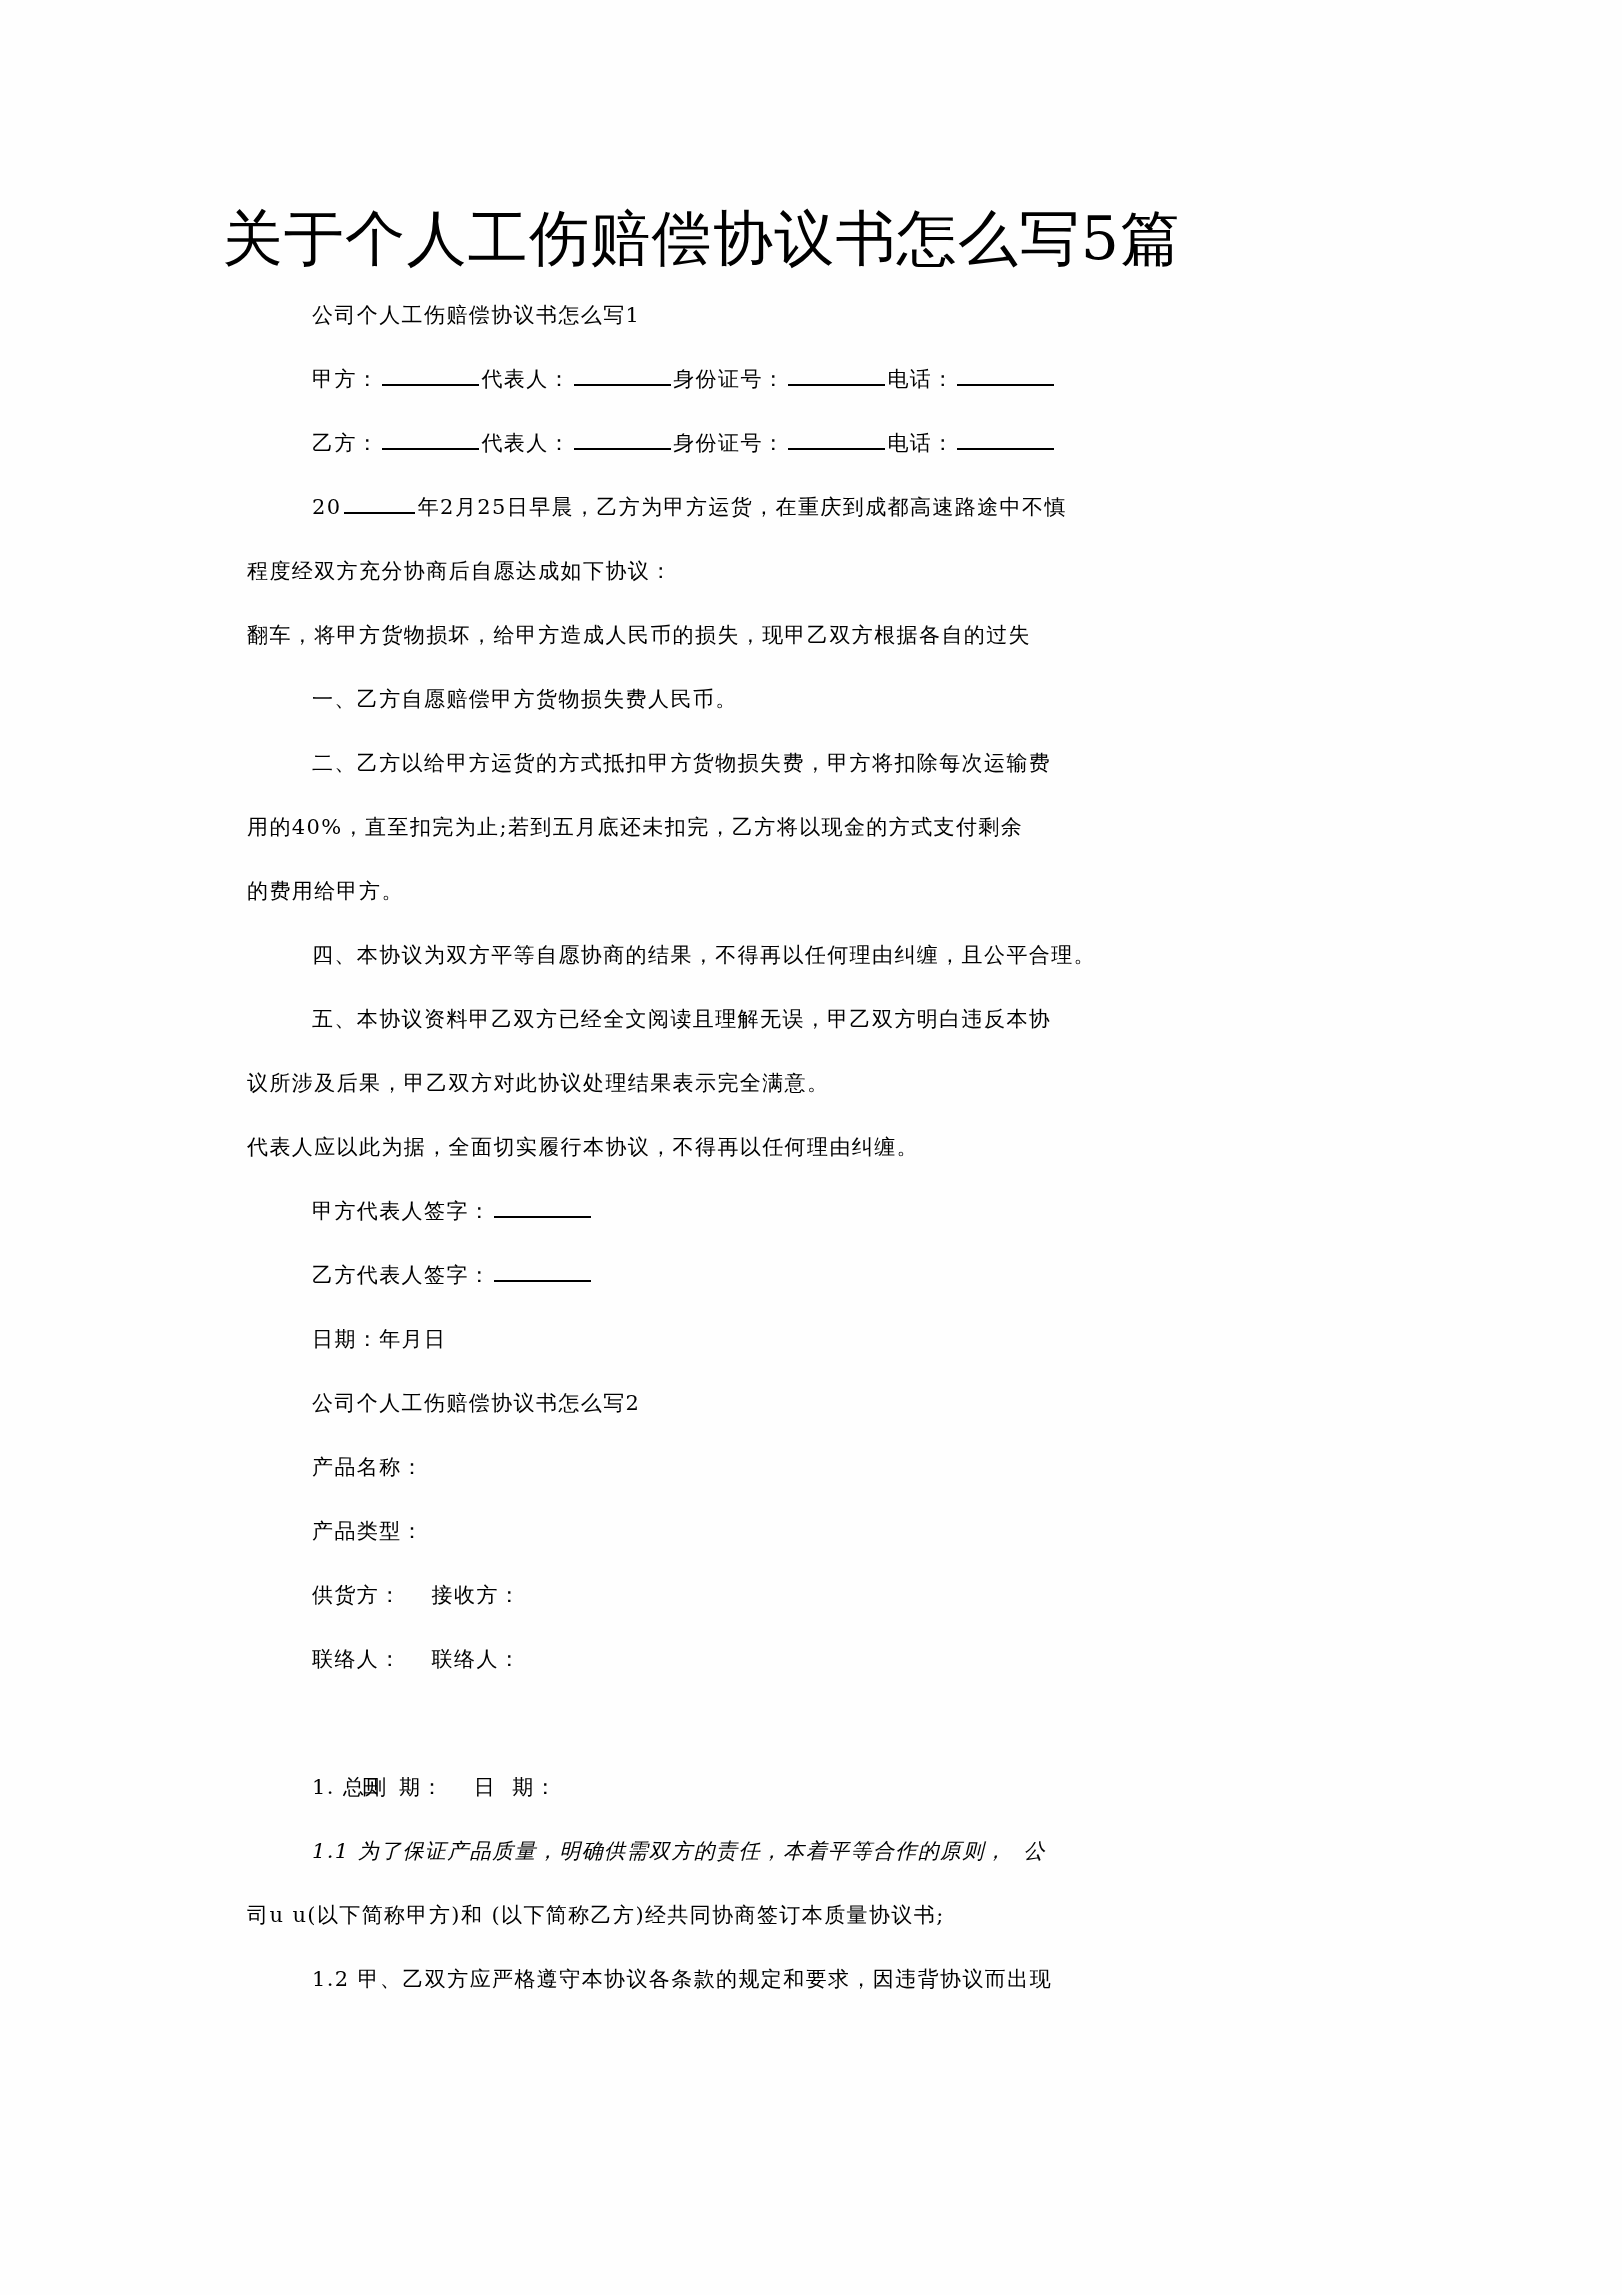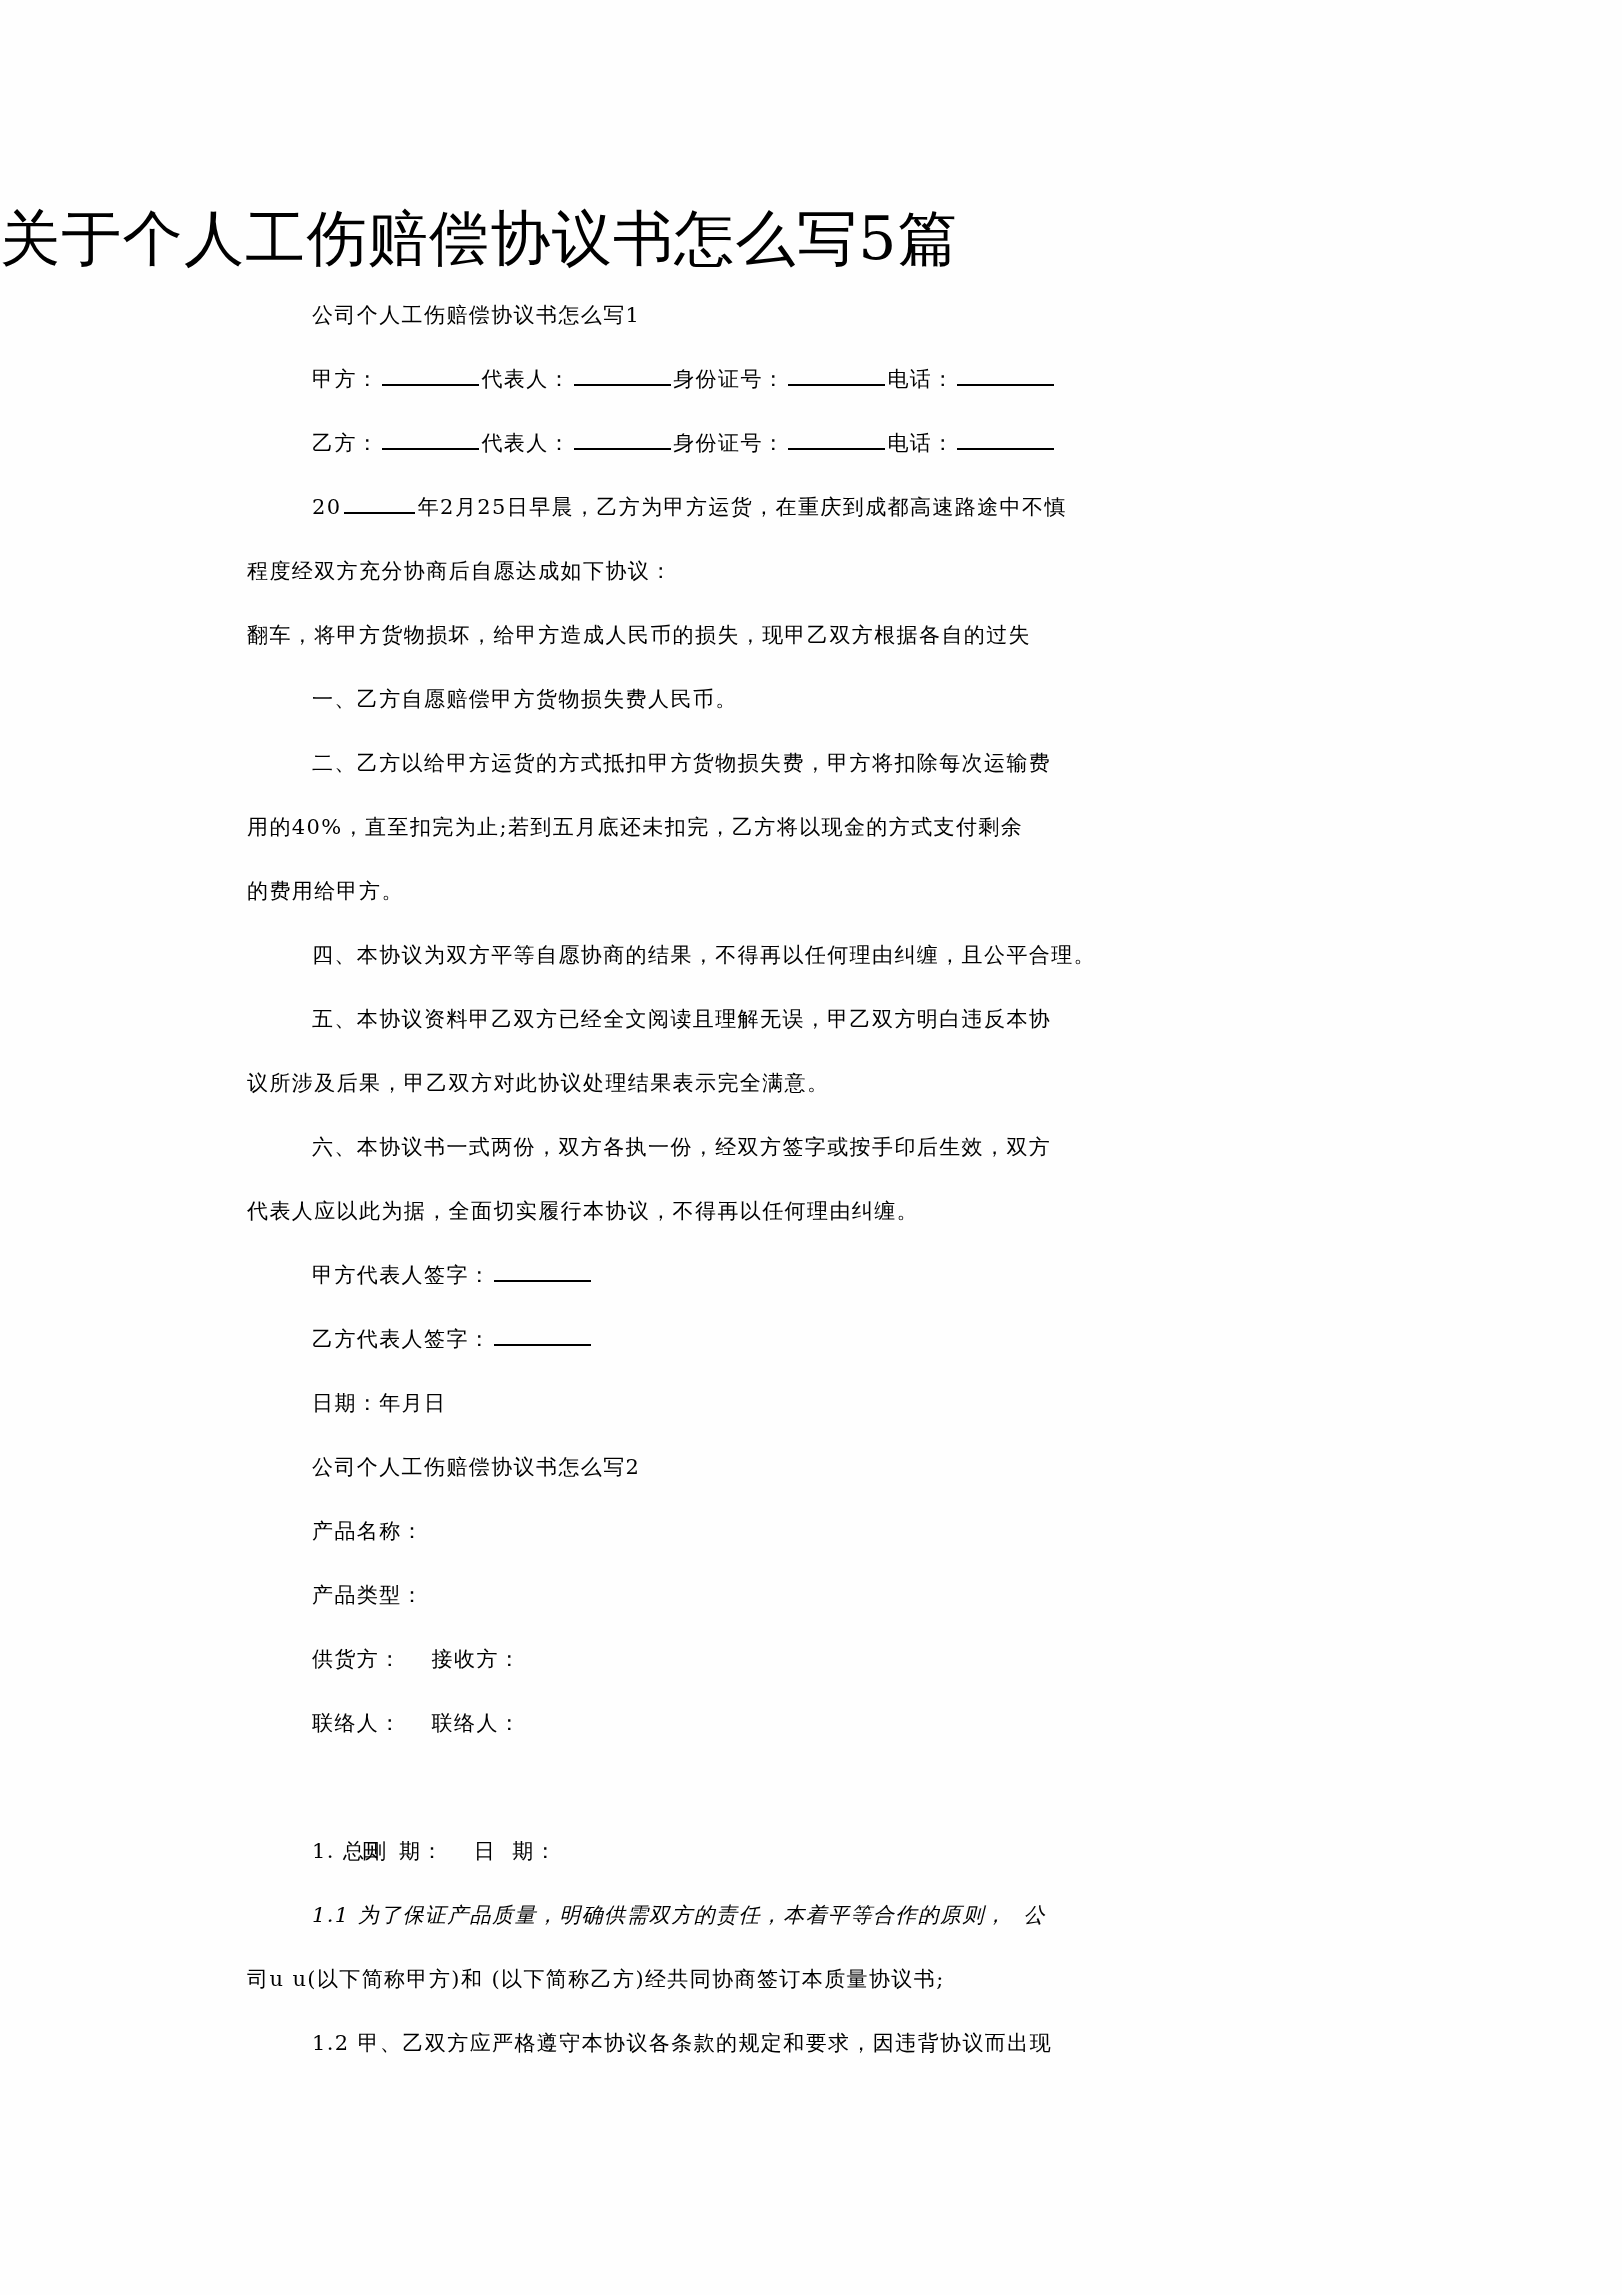--- a/index.html
+++ b/index.html
@@ -1,19 +1,19 @@
 <!DOCTYPE html>
 <html style="font-size:10.5px"><head>
 <meta charset="utf-8">
 <style>
   html, body { margin: 0; padding: 0; background: #ffffff; }
   body { width: 1623px; height: 2295px; position: relative; overflow: hidden;
          font-family: "DejaVu Serif", "Liberation Serif", serif; color: #000; }
   .page { position: absolute; left: 0; top: 0; width: 1623px; height: 2295px; background: #fefefe; }
-  .title { position: absolute; left: 0; width: 1404px; top: 202px; text-align: left;
+  .title { position: absolute; left: 0; width: 1404px; top: 202px; text-align: center;
            font-size: 60px; line-height: 72px; letter-spacing: 1.3px; font-weight: normal; }
   .body { position: absolute; left: 247px; top: 283px; width: 1129px; }
   .line { font-size: 21px; line-height: 64px; height: 64px; white-space: nowrap;
           letter-spacing: 1.4px; }
   .indent { padding-left: 65px; }
   .blank { display: inline-block; width: 97px; border-bottom: 2px solid #000;
            height: 0.7px; vertical-align: baseline; margin: 0 2.6px; }
   .blank.short { width: 71px; }
   .gap { display: inline-block; width: 30px; }
 </style>
@@ -44,21 +44,20 @@
 
     <div class="line indent">二、乙方以给甲方运货的方式抵扣甲方货物损失费，甲方将扣除每次运输费</div>
     <div class="line">用的40%，直至扣完为止;若到五月底还未扣完，乙方将以现金的方式支付剩余</div>
     <div class="line">的费用给甲方。</div>
 
     <div class="line indent">四、本协议为双方平等自愿协商的结果，不得再以任何理由纠缠，且公平合理。</div>
 
     <div class="line indent">五、本协议资料甲乙双方已经全文阅读且理解无误，甲乙双方明白违反本协</div>
     <div class="line">议所涉及后果，甲乙双方对此协议处理结果表示完全满意。</div>
 
-    <div class="line indent">六、本协议书一式两份，双方各执一份，经双方签字或按手印后生效，双方</div>
     <div class="line">代表人应以此为据，全面切实履行本协议，不得再以任何理由纠缠。</div>
 
     <div class="line indent">
       <span>甲方代表人签字：</span><span class="blank"></span>
     </div>
     <div class="line indent">
       <span>乙方代表人签字：</span><span class="blank"></span>
     </div>
     <div class="line indent">日期：年月日</div>
 

